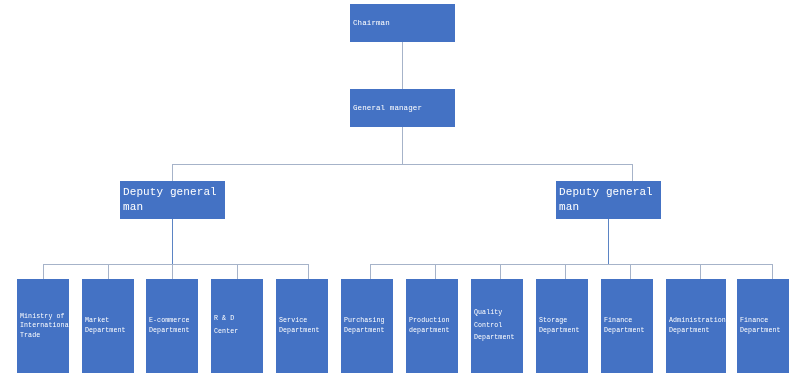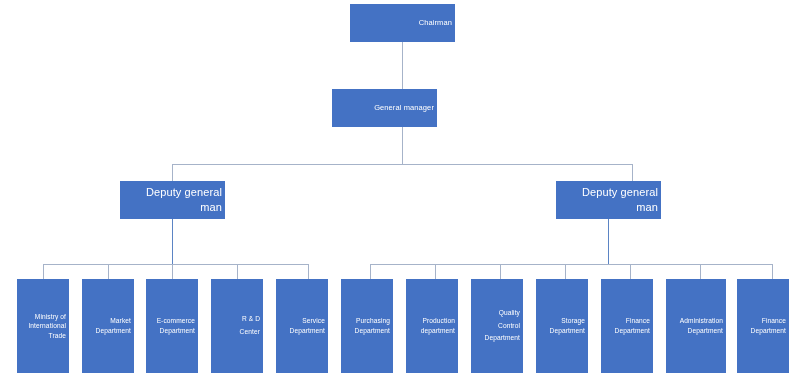--- a/index.html
+++ b/index.html
@@ -17,24 +17,25 @@
     background: #ffffff;
     overflow: hidden;
   }
   .node {
     position: absolute;
     background: #4472C4;
     color: #ffffff;
     display: flex;
     align-items: center;
     justify-content: center;
-    text-align: right;
+    text-align: left;
     box-sizing: border-box;
     line-height: 1.35;
     letter-spacing: 0.1px;
+    font-family: Liberation Mono, monospace;
   }
   .node .node-label {
     display: block;
     width: 100%;
     white-space: pre-line;
     padding: 0 3px;
     box-sizing: border-box;
   }
   .level-1 { font-size: 7.5px; }
   .level-2 { font-size: 7.5px; }
@@ -81,21 +82,21 @@
   <div class="conn v" style="left:500px; top:264px; height:15px;"></div>
   <div class="conn v" style="left:565px; top:264px; height:15px;"></div>
   <div class="conn v" style="left:630px; top:264px; height:15px;"></div>
   <div class="conn v" style="left:700px; top:264px; height:15px;"></div>
   <div class="conn v" style="left:772px; top:264px; height:15px;"></div>
 
   <div class="node level-1" style="left:350px; top:4px; width:105px; height:38px;">
     <span class="node-label">Chairman</span>
   </div>
 
-  <div class="node level-2" style="left:332px; top:89px; width:105px; height:38px;">
+  <div class="node level-2" style="left:350px; top:89px; width:105px; height:38px;">
     <span class="node-label">General manager</span>
   </div>
 
   <div class="node level-3" style="left:120px; top:181px; width:105px; height:38px;">
     <span class="node-label">Deputy general  man</span>
   </div>
   <div class="node level-3" style="left:556px; top:181px; width:105px; height:38px;">
     <span class="node-label">Deputy general  man</span>
   </div>
 

